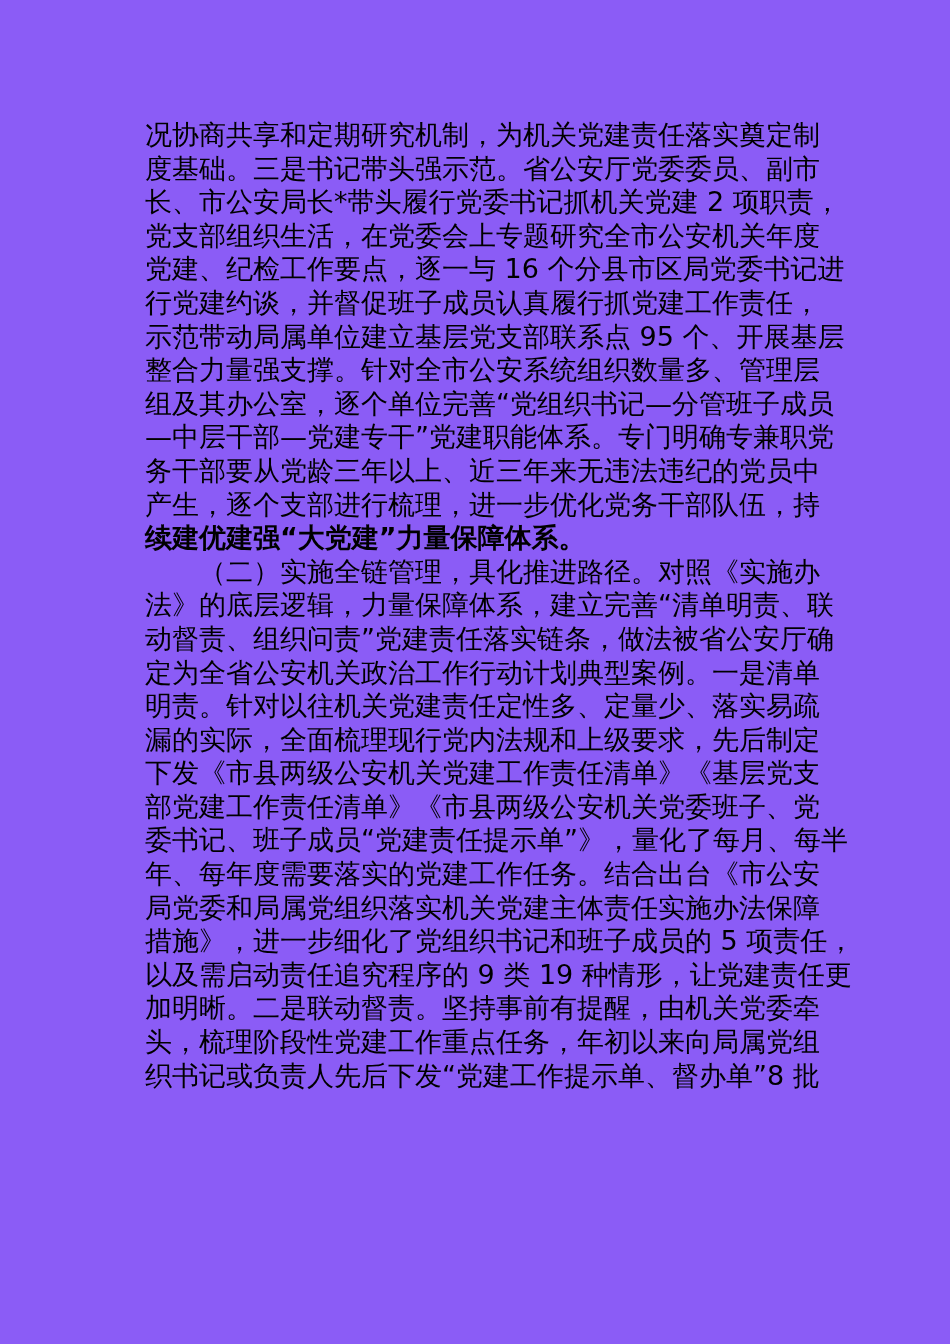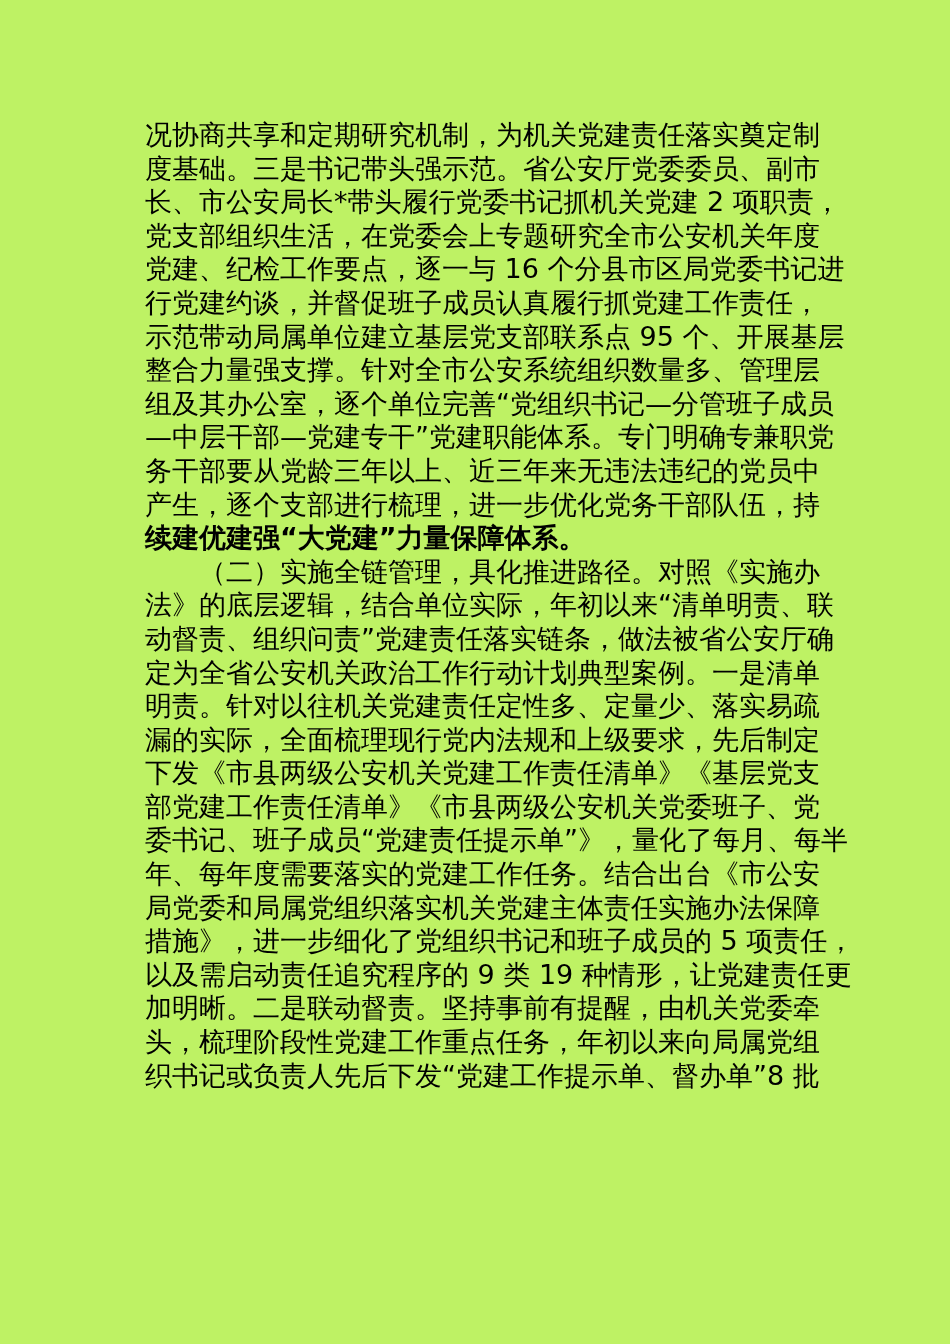--- a/index.html
+++ b/index.html
@@ -12,21 +12,21 @@
       height: 1344px;
       position: relative;
       overflow: hidden;
     }
     .page {
       position: absolute;
       left: 0;
       top: 0;
       width: 950px;
       height: 1344px;
-      background: #bef264;
+      background: #8b5cf6;
     }
     .text-block {
       position: absolute;
       left: 145px;
       top: 118px;
       width: 660px;
       font-family: "DejaVu Sans", "Liberation Sans", sans-serif;
       font-size: 27px;
       line-height: 33.6px;
       color: #000000;
@@ -59,21 +59,21 @@
       <span class="line">示范带动局属单位建立基层党支部联系点 95 个、开展基层</span>
       <span class="line">整合力量强支撑。针对全市公安系统组织数量多、管理层</span>
       <span class="line">组及其办公室，逐个单位完善“党组织书记—分管班子成员</span>
       <span class="line">—中层干部—党建专干”党建职能体系。专门明确专兼职党</span>
       <span class="line">务干部要从党龄三年以上、近三年来无违法违纪的党员中</span>
       <span class="line">产生，逐个支部进行梳理，进一步优化党务干部队伍，持</span>
       <span class="line last">续建优建强“大党建”力量保障体系。</span>
     </div>
     <div>
       <span class="line">　　（二）实施全链管理，具化推进路径。对照《实施办</span>
-      <span class="line">法》的底层逻辑，结合单位实际，年初以来“清单明责、联</span>
+      <span class="line">法》的底层逻辑，力量保障体系，建立完善“清单明责、联</span>
       <span class="line">动督责、组织问责”党建责任落实链条，做法被省公安厅确</span>
       <span class="line">定为全省公安机关政治工作行动计划典型案例。一是清单</span>
       <span class="line">明责。针对以往机关党建责任定性多、定量少、落实易疏</span>
       <span class="line">漏的实际，全面梳理现行党内法规和上级要求，先后制定</span>
       <span class="line">下发《市县两级公安机关党建工作责任清单》《基层党支</span>
       <span class="line">部党建工作责任清单》《市县两级公安机关党委班子、党</span>
       <span class="line">委书记、班子成员“党建责任提示单”》，量化了每月、每半</span>
       <span class="line">年、每年度需要落实的党建工作任务。结合出台《市公安</span>
       <span class="line">局党委和局属党组织落实机关党建主体责任实施办法保障</span>
       <span class="line">措施》，进一步细化了党组织书记和班子成员的 5 项责任，</span>

